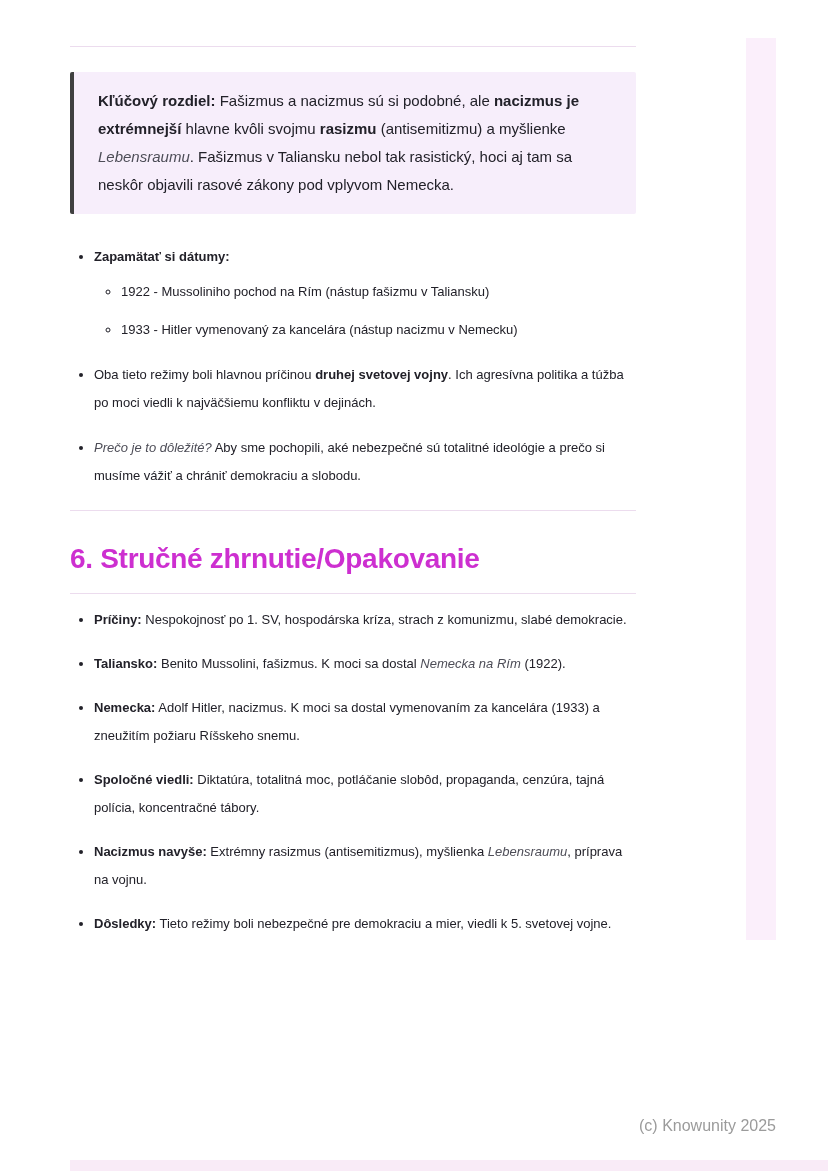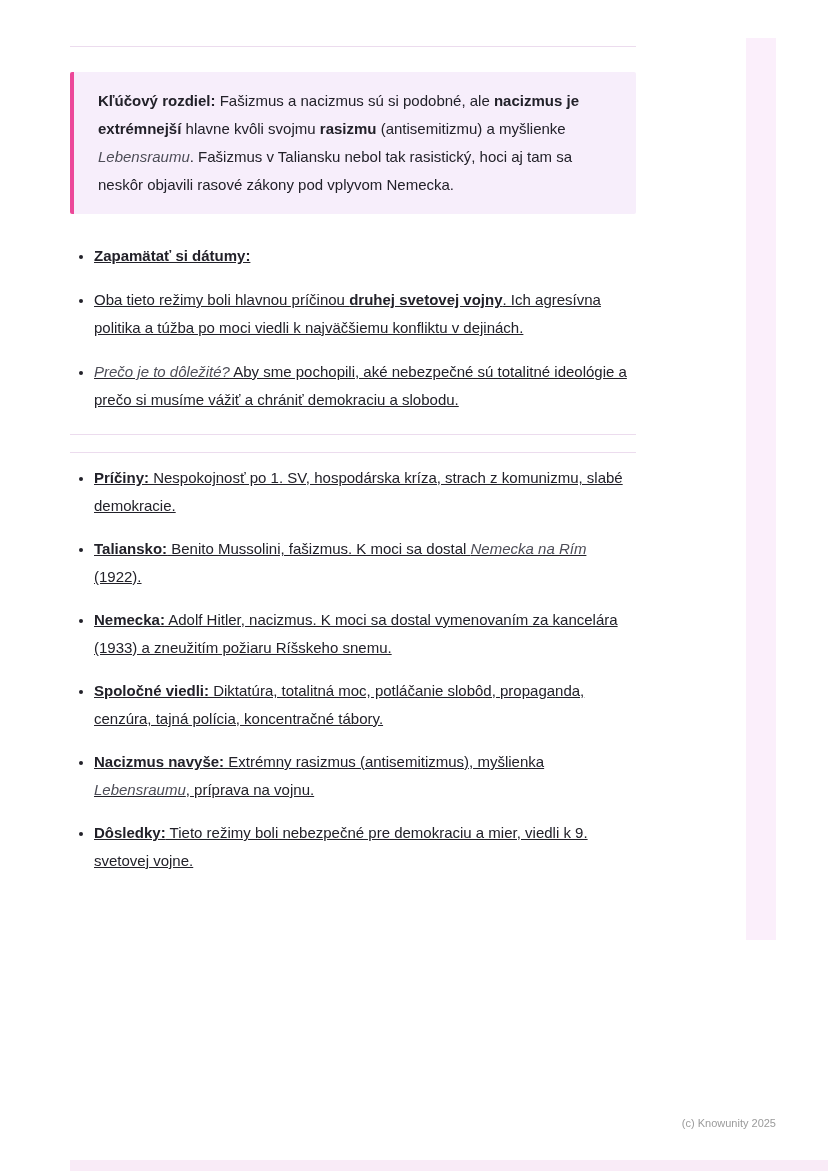--- a/index.html
+++ b/index.html
@@ -20,41 +20,40 @@
   .divider {
     border: none;
     border-top: 1px solid #ecdcee;
     height: 0;
     width: 100%;
   }
   .divider-top { margin-top: 46px; }
   .callout {
     margin-top: 25px;
     background: #f7eefb;
-    border-left: 4px solid #ec4899;
+    border-left: 4px solid #404040;
     border-radius: 2px;
     padding: 15px 26px 15px 24px;
   }
   .callout-text {
     font-size: 15px;
     line-height: 28px;
     color: #222129;
   }
   .b { font-weight: 700; }
   .it { font-style: italic; color: #4d4d57; }
   ul.l1 {
     margin-top: 28px;
     padding-left: 24px;
     list-style: disc;
   }
   ul.l1 > li {
-    font-size: 15px;
+    font-size: 13px;
     line-height: 28px;
     margin-bottom: 16px;
-    text-decoration: underline;
   }
   ul.l1 > li::marker { color: #222129; font-size: 14px; }
   ul.l2 {
     list-style: circle;
     padding-left: 27px;
     margin-top: 7px;
   }
   ul.l2 > li {
     margin-bottom: 10px;
   }
@@ -84,55 +83,60 @@
     left: 70px;
     right: 0;
     bottom: 0;
     height: 11px;
     background: #f9ebf7;
   }
   .copyright {
     position: absolute;
     top: 1117px;
     right: 52px;
-    font-size: 11px;
+    font-size: 16px;
     color: #9b9b9b;
   }
 </style>
 </head>
 <body>
 
 <div class="content">
 
   <hr class="divider divider-top">
 
   <div class="callout">
     <p class="callout-text"><span class="b">Kľúčový rozdiel:</span><span> Fašizmus a nacizmus sú si podobné, ale </span><span class="b">nacizmus je extrémnejší</span><span> hlavne kvôli svojmu </span><span class="b">rasizmu</span><span> (antisemitizmu) a myšlienke </span><span class="it">Lebensraumu</span><span>. Fašizmus v Taliansku nebol tak rasistický, hoci aj tam sa neskôr objavili rasové zákony pod vplyvom Nemecka.</span></p>
   </div>
 
   <ul class="l1">
     <li>
       <span class="b">Zapamätať si dátumy:</span>
+      <ul class="l2">
+        <li><span>1922 - Mussoliniho pochod na Rím (nástup fašizmu v Taliansku)</span></li>
+        <li><span>1933 - Hitler vymenovaný za kancelára (nástup nacizmu v Nemecku)</span></li>
+      </ul>
     </li>
     <li><span>Oba tieto režimy boli hlavnou príčinou </span><span class="b">druhej svetovej vojny</span><span>. Ich agresívna politika a túžba po moci viedli k najväčšiemu konfliktu v dejinách.</span></li>
     <li><span class="it">Prečo je to dôležité?</span><span> Aby sme pochopili, aké nebezpečné sú totalitné ideológie a prečo si musíme vážiť a chrániť demokraciu a slobodu.</span></li>
   </ul>
 
   <hr class="divider divider-section">
 
+  <h2 class="section-heading">6. Stručné zhrnutie/Opakovanie</h2>
 
   <hr class="divider divider-under-heading">
 
   <ul class="l1 summary">
     <li><span class="b">Príčiny:</span><span> Nespokojnosť po 1. SV, hospodárska kríza, strach z komunizmu, slabé demokracie.</span></li>
     <li><span class="b">Taliansko:</span><span> Benito Mussolini, fašizmus. K moci sa dostal </span><span class="it">Nemecka na Rím</span><span> (1922).</span></li>
     <li><span class="b">Nemecka:</span><span> Adolf Hitler, nacizmus. K moci sa dostal vymenovaním za kancelára (1933) a zneužitím požiaru Ríšskeho snemu.</span></li>
     <li><span class="b">Spoločné viedli:</span><span> Diktatúra, totalitná moc, potláčanie slobôd, propaganda, cenzúra, tajná polícia, koncentračné tábory.</span></li>
     <li><span class="b">Nacizmus navyše:</span><span> Extrémny rasizmus (antisemitizmus), myšlienka </span><span class="it">Lebensraumu</span><span>, príprava na vojnu.</span></li>
-    <li><span class="b">Dôsledky:</span><span> Tieto režimy boli nebezpečné pre demokraciu a mier, viedli k 9. svetovej vojne.</span></li>
+    <li><span class="b">Dôsledky:</span><span> Tieto režimy boli nebezpečné pre demokraciu a mier, viedli k 5. svetovej vojne.</span></li>
   </ul>
 
 </div>
 
 <div class="side-strip"></div>
 <div class="bottom-strip"></div>
 
 <div class="copyright">(c) Knowunity 2025</div>
 
 </body></html>

